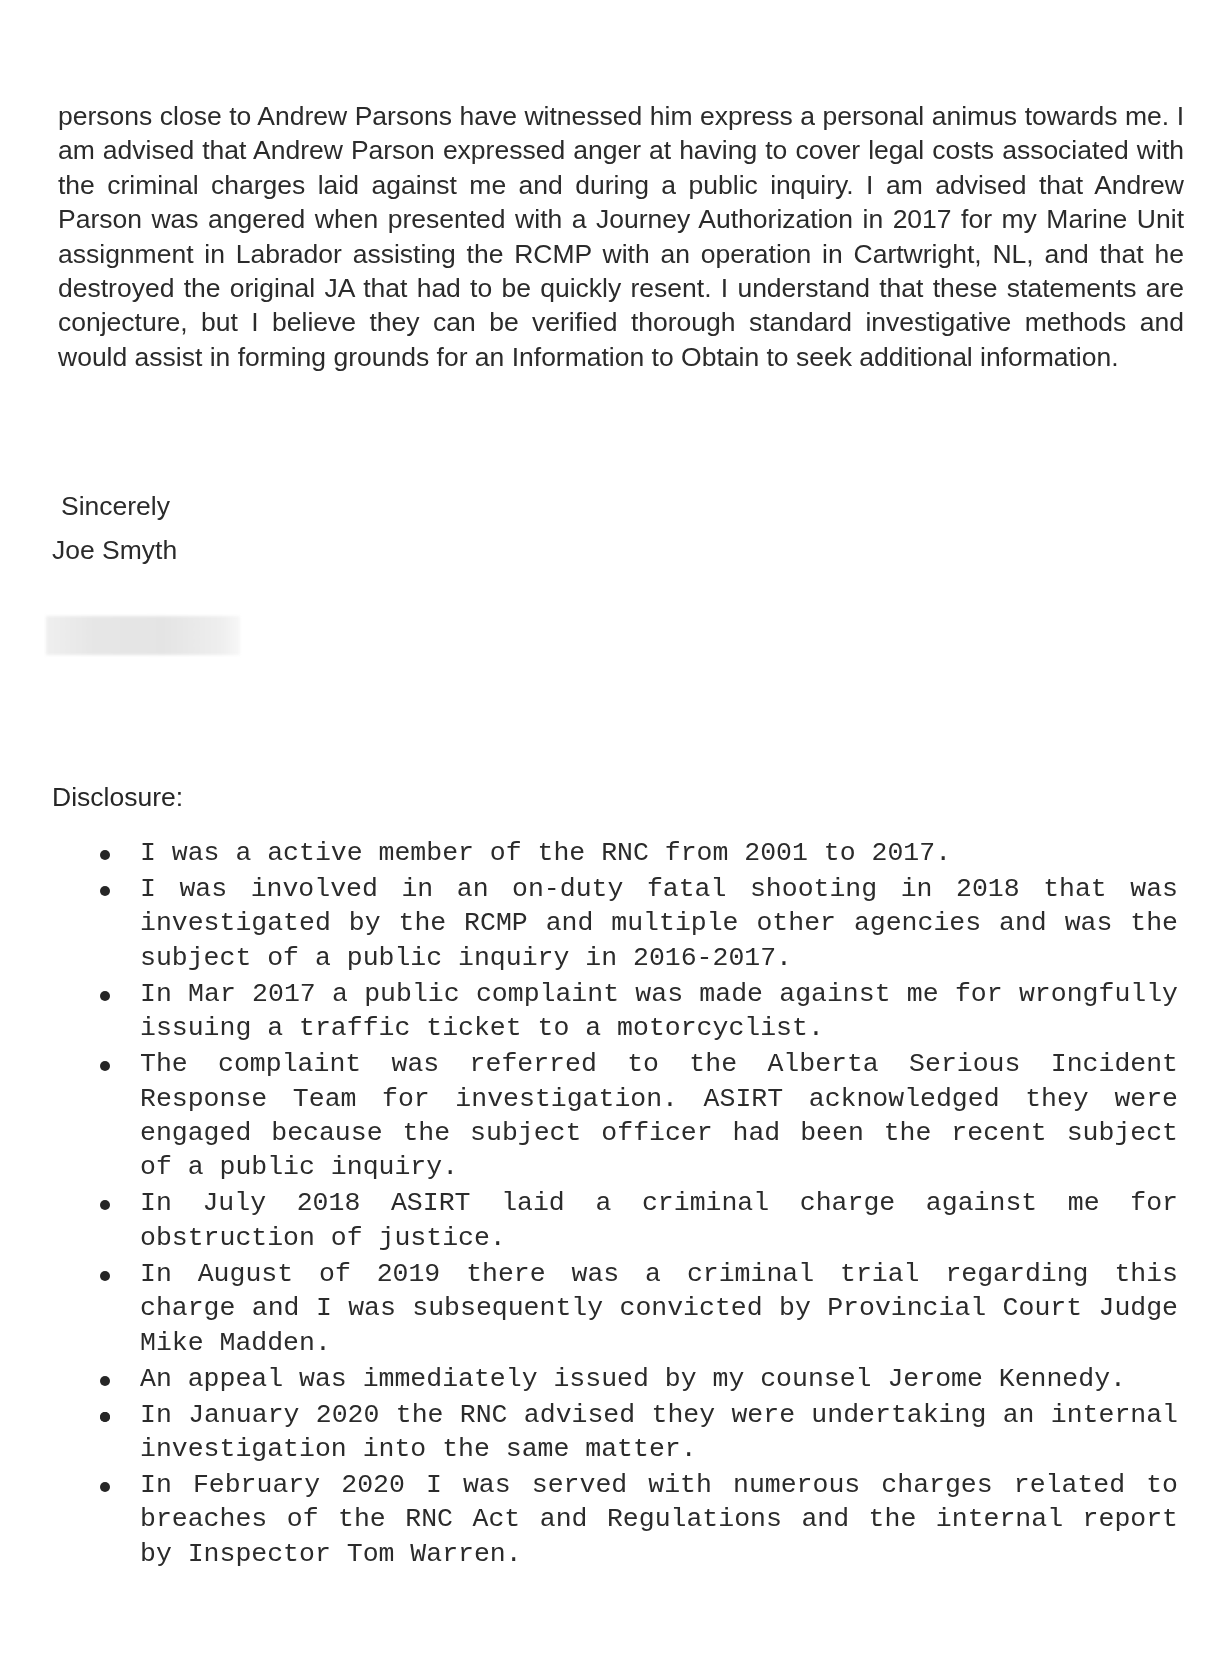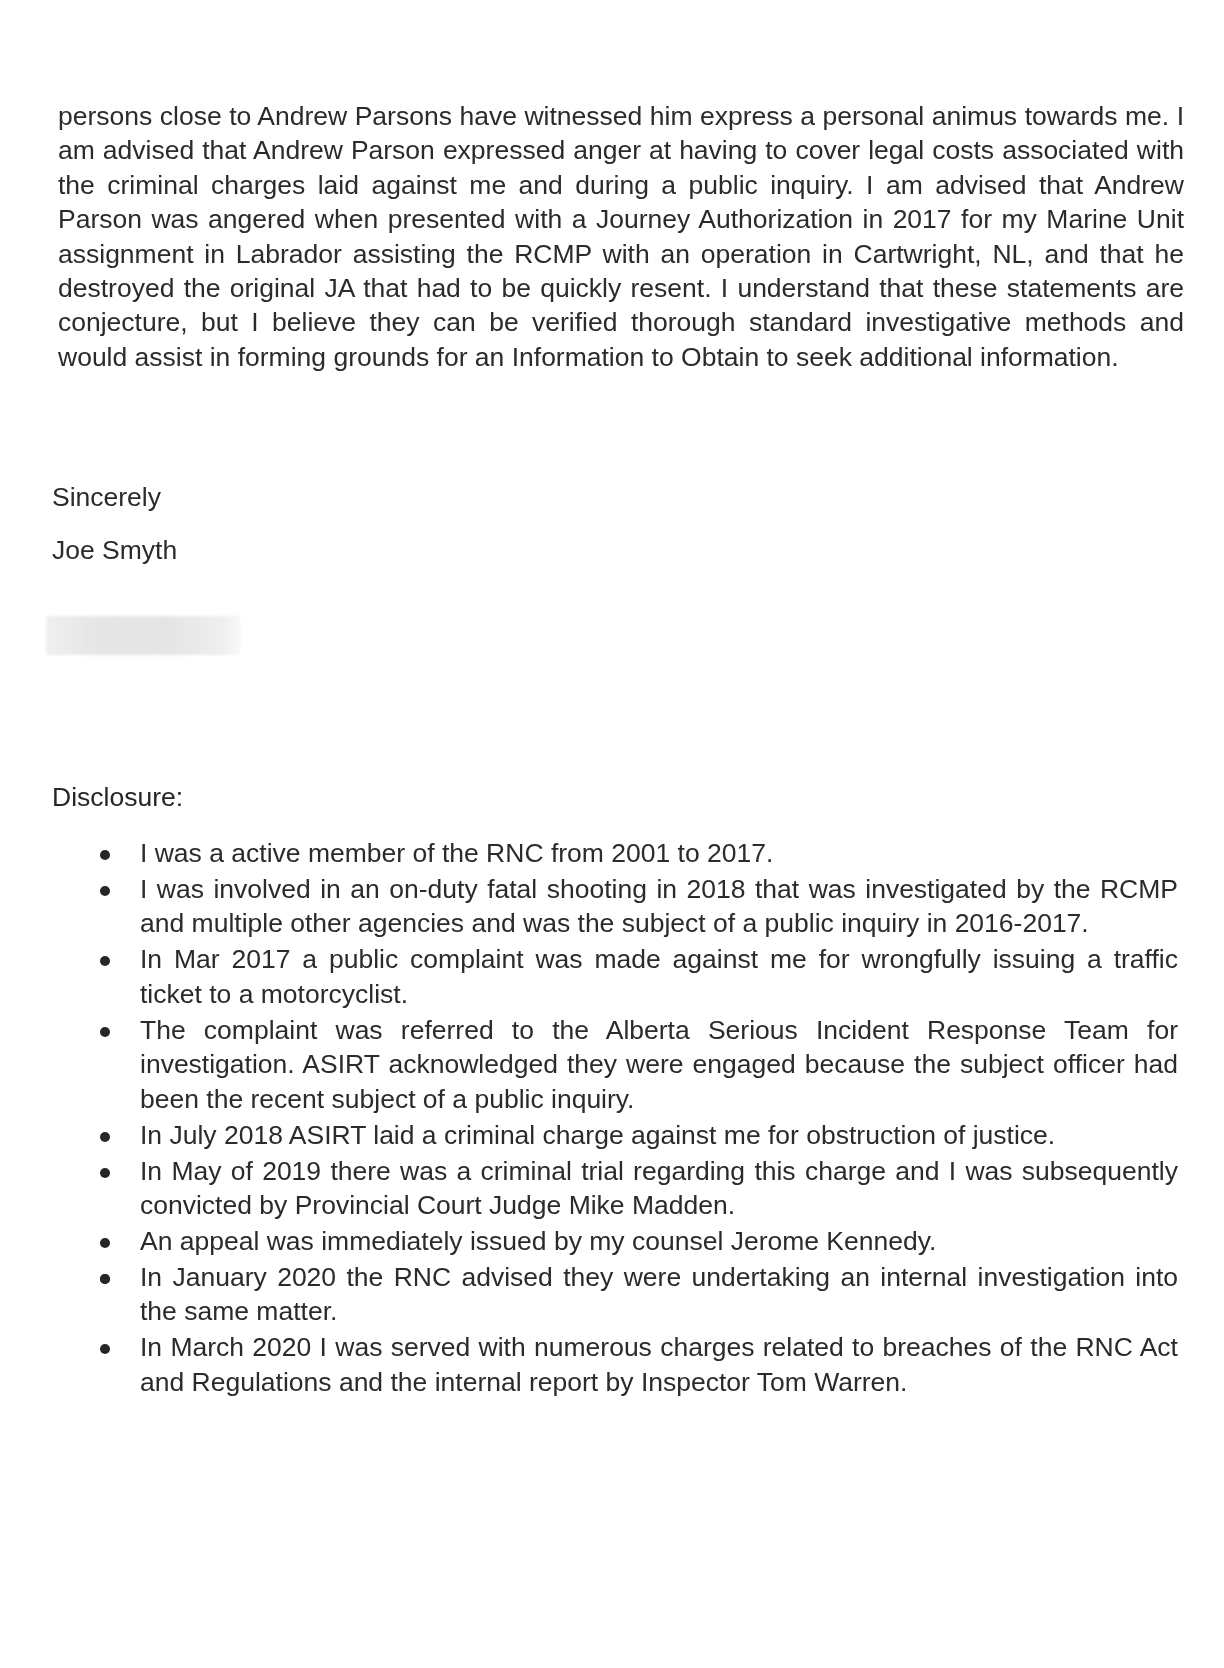--- a/index.html
+++ b/index.html
@@ -31,21 +31,21 @@
       text-align: justify;
       text-align-last: left;
       margin: 0;
     }
     .closing {
       position: absolute;
       top: 482px;
       left: 0;
       font-size: 26.5px;
       line-height: 30px;
-      margin: 0;
+      margin: 9px;
     }
     .signer {
       position: absolute;
       top: 535px;
       left: 0;
       font-size: 26.5px;
       line-height: 30px;
       margin: 0;
     }
     .redacted {
@@ -68,20 +68,21 @@
       color: #262626;
     }
     .disclosure-list {
       position: absolute;
       top: 836px;
       left: 0;
       width: 1126px;
       margin: 0;
       padding: 0;
       list-style: none;
+      font-family: Liberation Mono, monospace;
     }
     .disclosure-item {
       position: relative;
       padding-left: 88px;
       font-size: 26.5px;
       line-height: 34.4px;
       text-align: justify;
       text-align-last: left;
       margin: 0 0 1.6px 0;
     }
@@ -106,19 +107,19 @@
   <div class="redacted"></div>
 
   <h2 class="section-heading">Disclosure:</h2>
 
   <ul class="disclosure-list">
     <li class="disclosure-item"><span class="bullet-icon"></span><span>I was a active member of the RNC from 2001 to 2017.</span></li>
     <li class="disclosure-item"><span class="bullet-icon"></span><span>I was involved in an on-duty fatal shooting in 2018 that was investigated by the RCMP and multiple other agencies and was the subject of a public inquiry in 2016-2017.</span></li>
     <li class="disclosure-item"><span class="bullet-icon"></span><span>In Mar 2017 a public complaint was made against me for wrongfully issuing a traffic ticket to a motorcyclist.</span></li>
     <li class="disclosure-item"><span class="bullet-icon"></span><span>The complaint was referred to the Alberta Serious Incident Response Team for investigation. ASIRT acknowledged they were engaged because the subject officer had been the recent subject of a public inquiry.</span></li>
     <li class="disclosure-item"><span class="bullet-icon"></span><span>In July 2018 ASIRT laid a criminal charge against me for obstruction of justice.</span></li>
-    <li class="disclosure-item"><span class="bullet-icon"></span><span>In May of 2019 there was a criminal trial regarding this charge and I was subsequently convicted by Provincial Court Judge Mike Madden.</span></li>
+    <li class="disclosure-item"><span class="bullet-icon"></span><span>In August of 2019 there was a criminal trial regarding this charge and I was subsequently convicted by Provincial Court Judge Mike Madden.</span></li>
     <li class="disclosure-item"><span class="bullet-icon"></span><span>An appeal was immediately issued by my counsel Jerome Kennedy.</span></li>
     <li class="disclosure-item"><span class="bullet-icon"></span></li>
     <li class="disclosure-item"><span class="bullet-icon"></span><span>In January 2020 the RNC advised they were undertaking an internal investigation into the same matter.</span></li>
-    <li class="disclosure-item"><span class="bullet-icon"></span><span>In March 2020 I was served with numerous charges related to breaches of the RNC Act and Regulations and the internal report by Inspector Tom Warren.</span></li>
+    <li class="disclosure-item"><span class="bullet-icon"></span><span>In February 2020 I was served with numerous charges related to breaches of the RNC Act and Regulations and the internal report by Inspector Tom Warren.</span></li>
   </ul>
 </div>
 
 </body></html>

